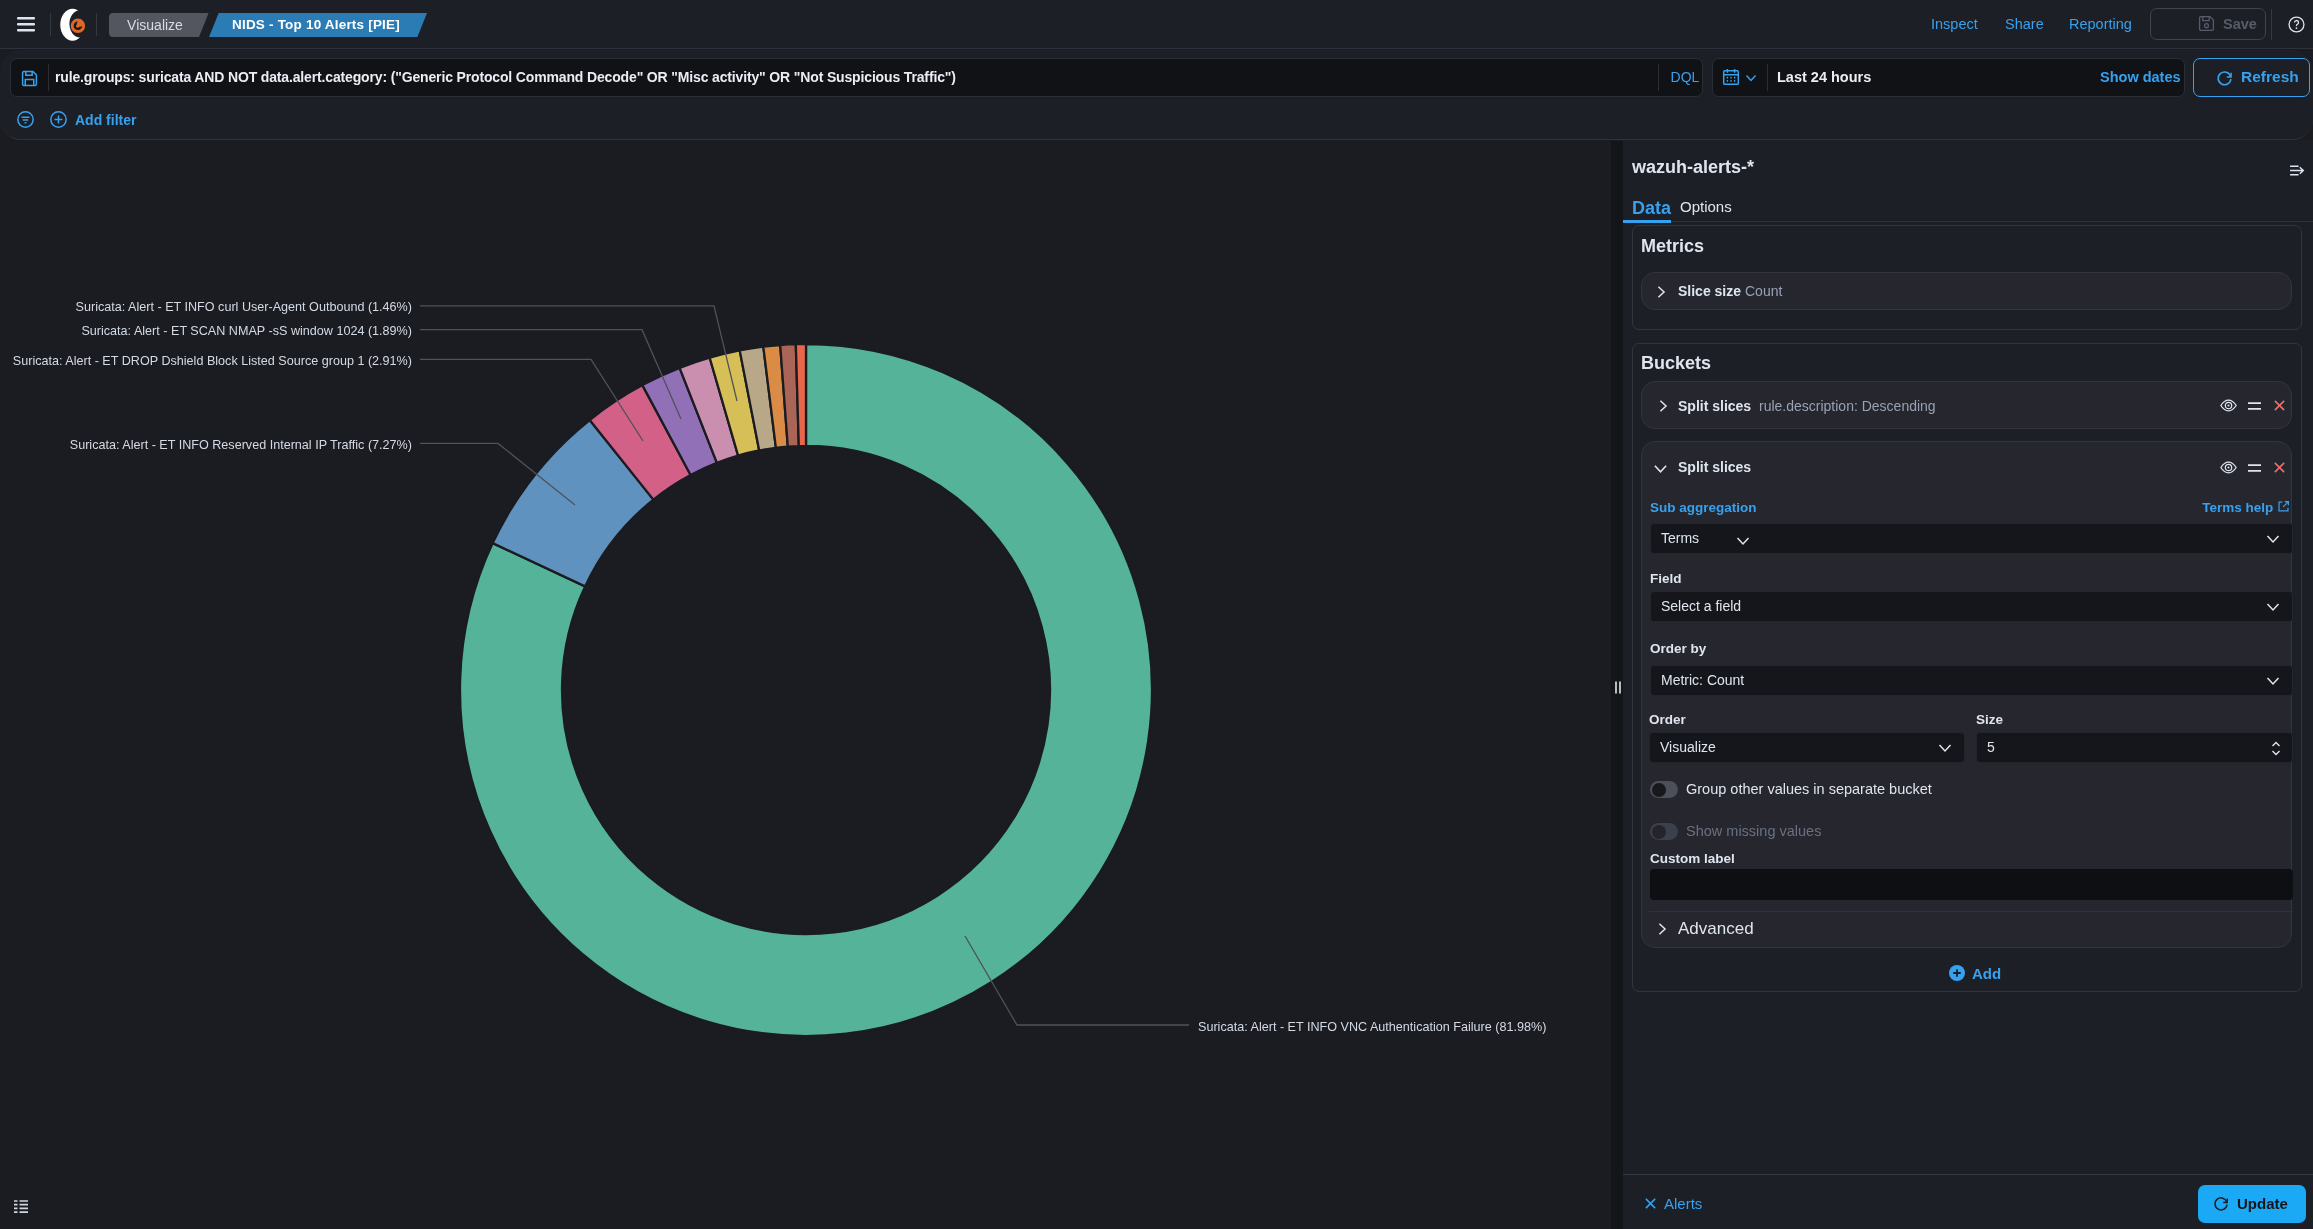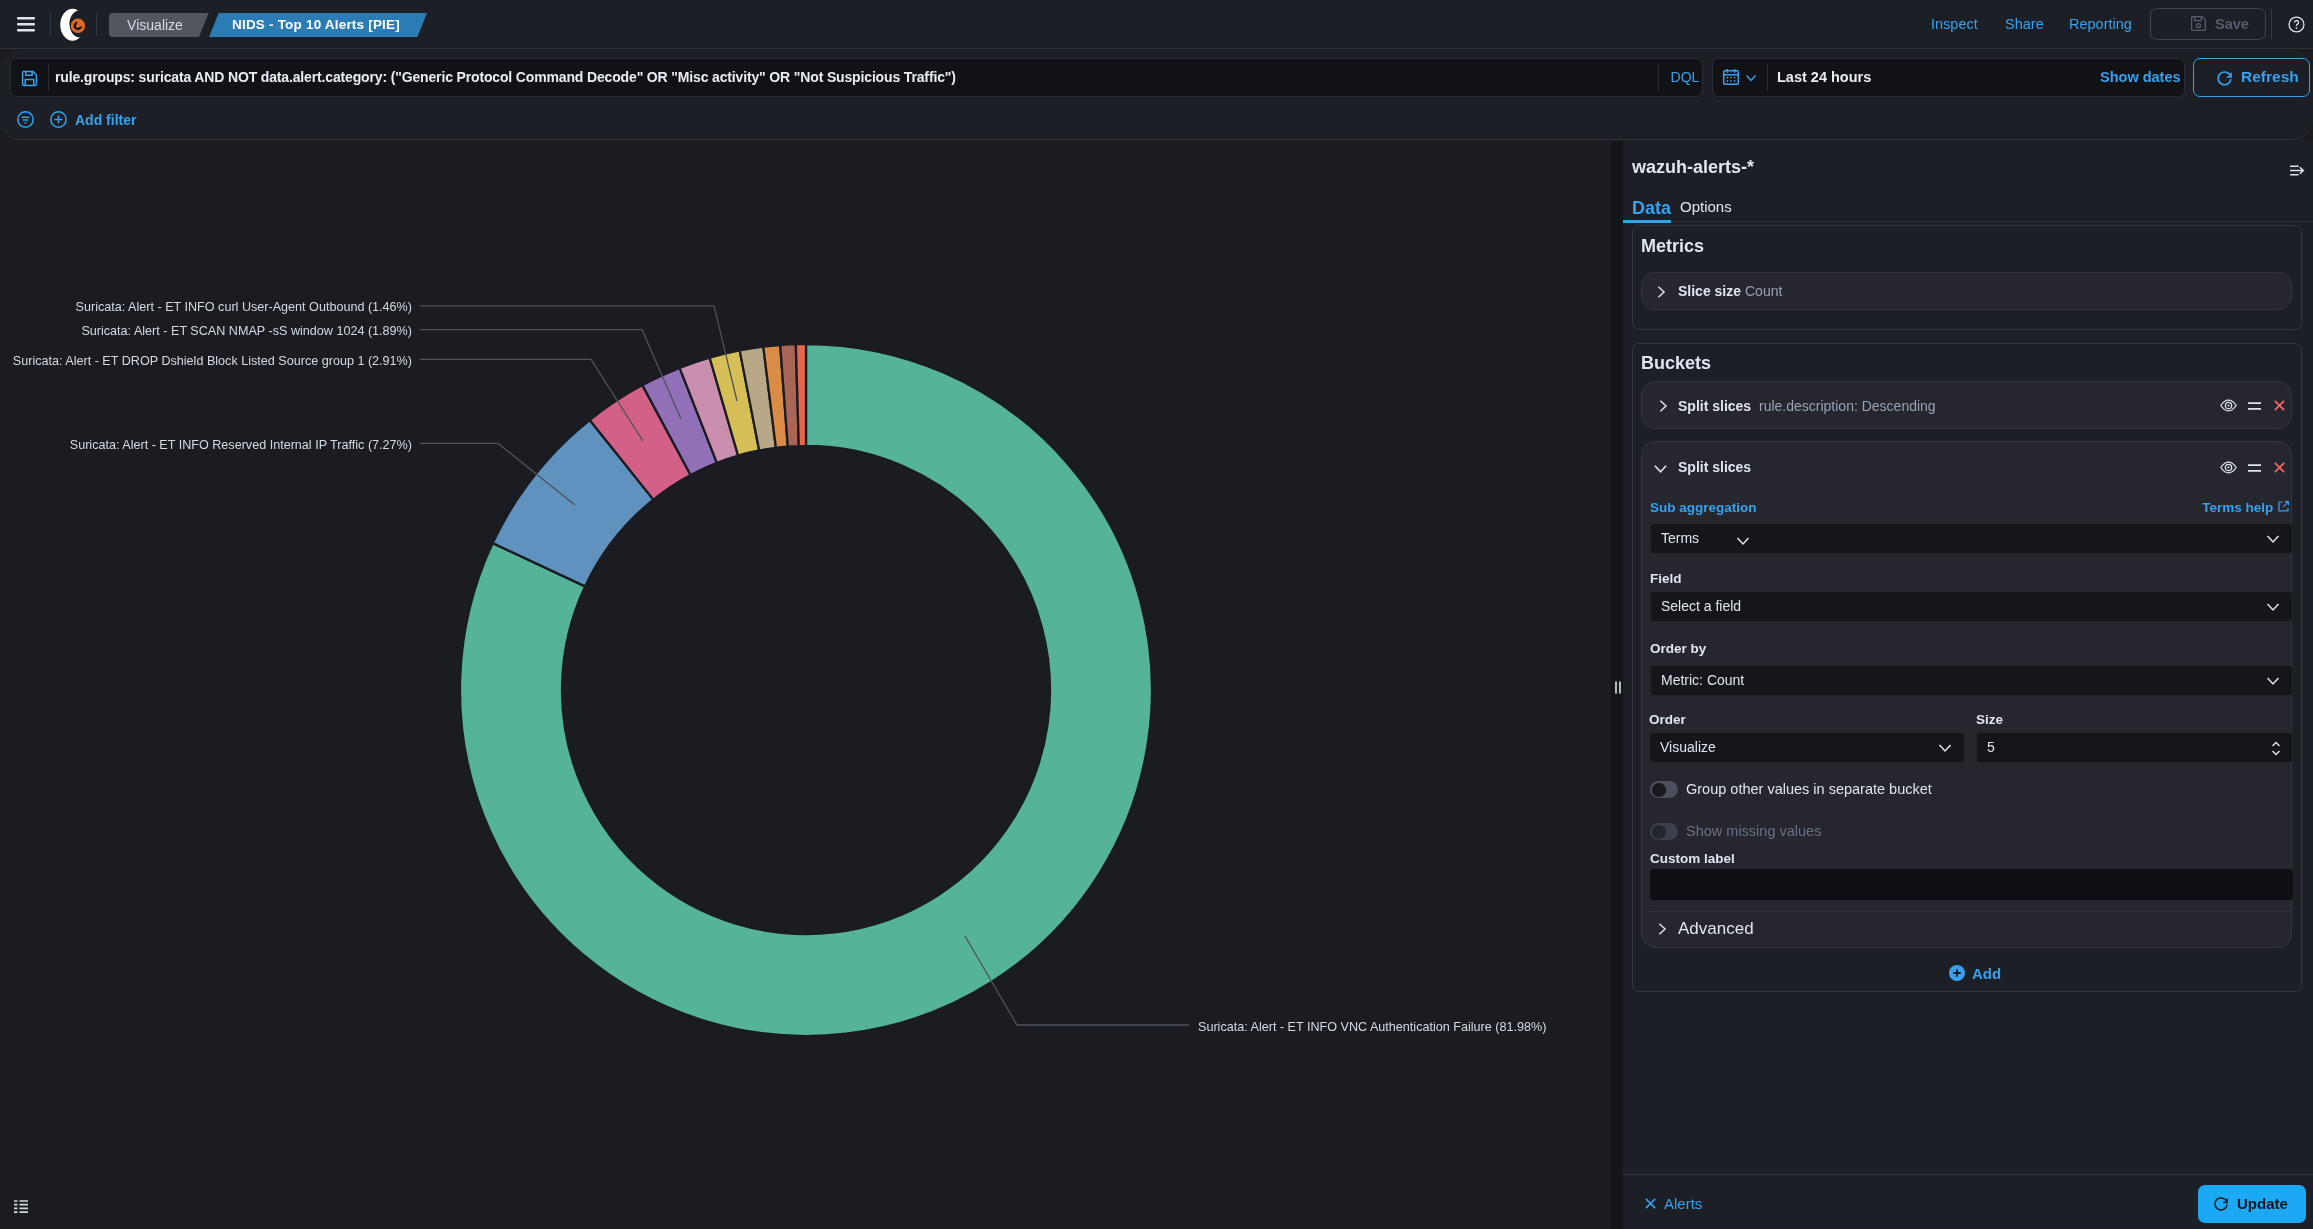--- a/index.html
+++ b/index.html
@@ -10,21 +10,21 @@
 .gray { color:#98A2B3; }
 .b { font-weight:700; }
 .sb { font-weight:600; }
 
 #header { position:absolute; left:0; top:0; width:2313px; height:49px; background:#1d1f26; border-bottom:1px solid #2f323b; }
 .hdiv { position:absolute; top:13px; height:23px; width:1px; background:#343840; }
 
 .crumb { position:absolute; top:13px; height:24px; line-height:24px; font-size:13.5px; }
 
 .hlink { position:absolute; top:12px; height:25px; line-height:25px; color:#36A2EF; font-size:14.5px; font-weight:400; }
-#saveBtn { position:absolute; left:2150px; top:8px; width:116px; height:32px; border:1px solid #40444e; border-radius:7px; color:#565d69; font-size:14.5px; font-weight:600; line-height:30px; text-align:left;padding-left:39px; }
+#saveBtn { position:absolute; left:2150px; top:8px; width:116px; height:32px; border:1px solid #40444e; border-radius:7px; color:#565d69; font-size:14.5px; font-weight:600; line-height:30px; text-align:center;padding-left:39px; }
 
 #qbar { position:absolute; left:0; top:50px; width:2313px; height:90px; background:#1d1f26; border-bottom:1px solid #2f323b;border-radius:21px; }
 .inputbox { position:absolute; top:8px; height:39px; background:#101216; border:1px solid #2b2e36; border-radius:7px; }
 #refreshBtn { position:absolute; left:2193px; top:8px; width:117px; height:39px; border:1.5px solid #36A2EF; border-radius:7px; color:#36A2EF; font-weight:600; font-size:15.5px; }
 
 #vdivider { position:absolute; left:1611px; top:141px; width:12px; height:1088px; background:#131519; }
 #rpanel { position:absolute; left:1623px; top:140px; width:690px; height:1089px; background:#1d1f26; }
 .panelbox { position:absolute; left:9px; border:1px solid #32353e; border-radius:7px; }
 .subbox { position:absolute; left:18px; width:651px; background:#25262e; border:1px solid #32353e; border-radius:14px; }
 .selectbox { position:absolute; height:31px; background:#14161b; border:1px solid #23252c; border-radius:4px; line-height:29px; color:#DFE5EF; font-size:14px; }

